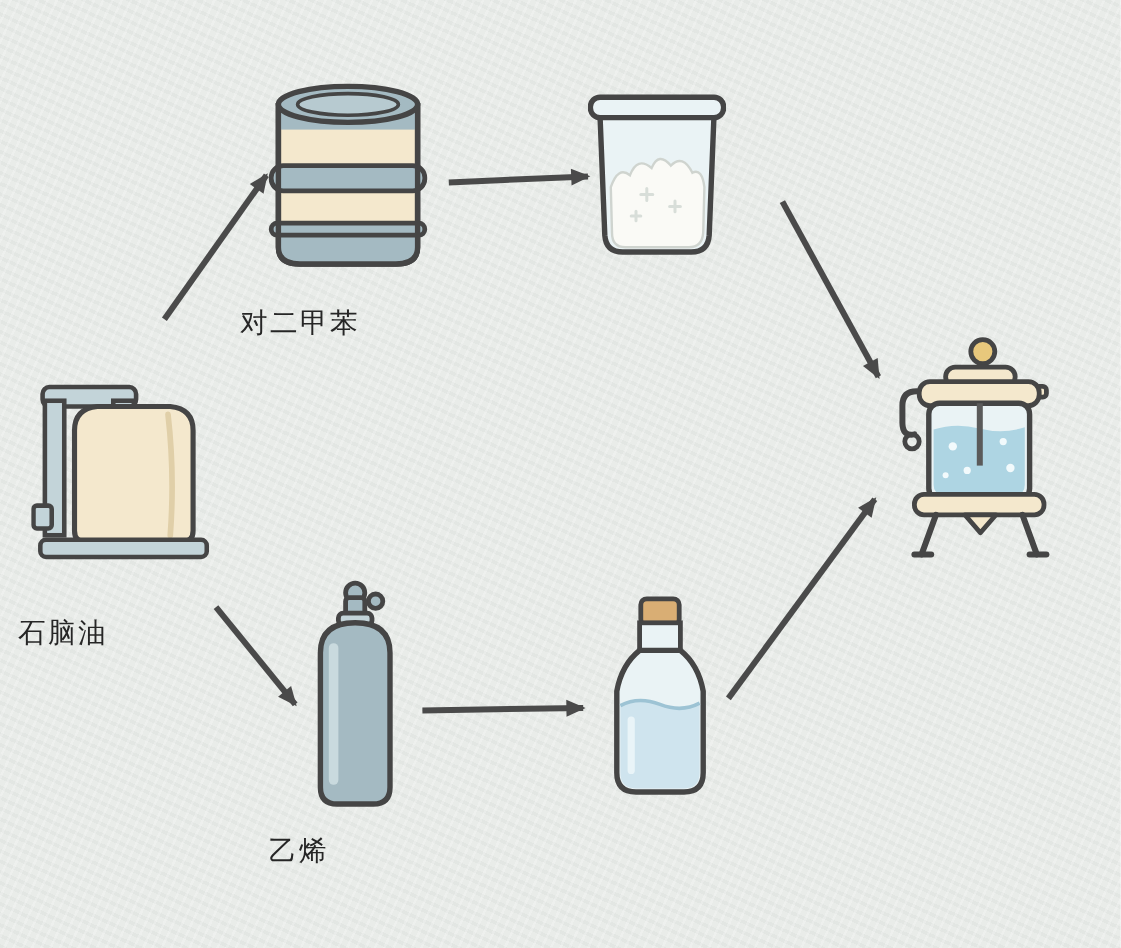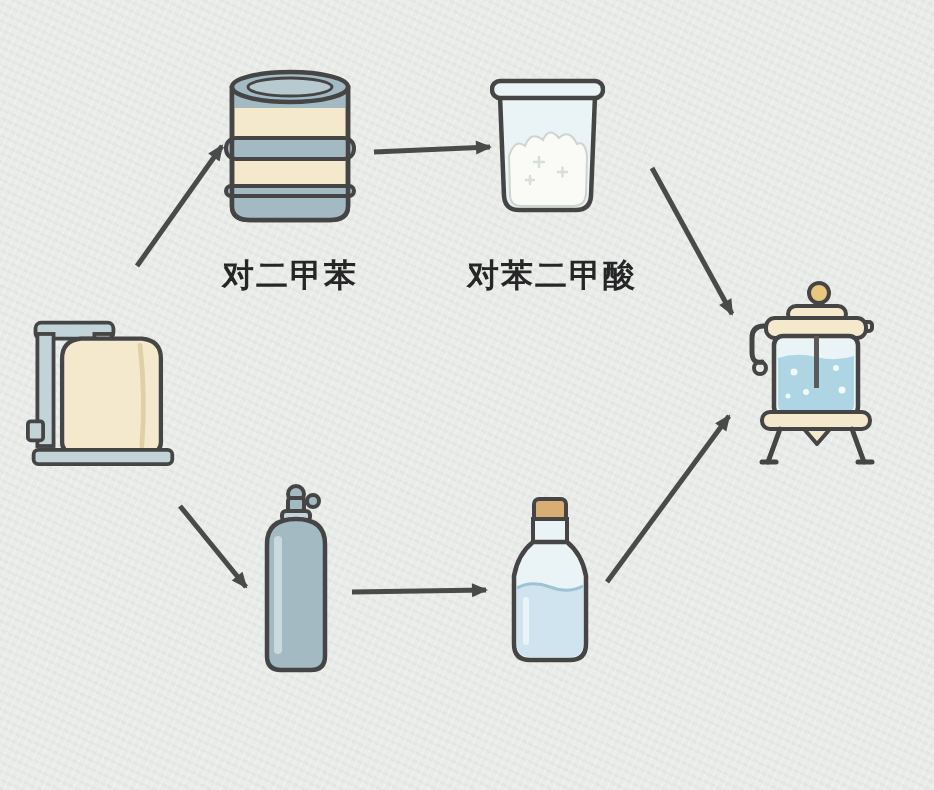--- a/index.html
+++ b/index.html
@@ -10,23 +10,23 @@
     width: 934px; height: 790px;
     background:
       repeating-linear-gradient(115deg, rgba(255,255,255,.22) 0 2px, rgba(255,255,255,0) 2px 7px),
       repeating-linear-gradient(25deg, rgba(110,125,118,.05) 0 3px, rgba(0,0,0,0) 3px 8px),
       #e9ece9;
   }
   .node { position: absolute; }
   .node svg { display: block; width: 100%; height: 100%; }
   .label {
     position: absolute;
-    text-align: center;
-    font-size: 32px;
-    font-weight: 700;
+    text-align: left;
+    font-size: 23px;
+    font-weight: 400;
     color: #262626;
     letter-spacing: 2px;
     white-space: nowrap;
   }
   .arrows { position: absolute; left: 0; top: 0; pointer-events: none; }
 
   
   .n-naphtha  { left: 26px;  top: 306px; width: 152px; height: 168px; }
   .n-pxylene  { left: 220px; top: 66px;  width: 140px; height: 162px; }
   .n-tpa      { left: 490px; top: 76px;  width: 115px; height: 142px; }
@@ -185,16 +185,17 @@
 
       <path d="M68,149 L94,149 L81,164 Z" fill="#f4e8cd" stroke="#454545" stroke-width="4" stroke-linejoin="round"></path>
 
       <path d="M44,149 L32,182" stroke="#454545" stroke-width="5" stroke-linecap="round"></path>
       <path d="M116,149 L128,182" stroke="#454545" stroke-width="5" stroke-linecap="round"></path>
       <path d="M26,182 L40,182" stroke="#454545" stroke-width="5" stroke-linecap="round"></path>
       <path d="M122,182 L136,182" stroke="#454545" stroke-width="5" stroke-linecap="round"></path>
     </svg>
   </div>
 
+  <div class="label l-naphtha">石脑油</div>
   <div class="label l-pxylene">对二甲苯</div>
-  <div class="label l-tpa">对苯二甲酸</div>
+  <div class="label l-ethylene">乙烯</div>
 
 </div>
 
 </body></html>

